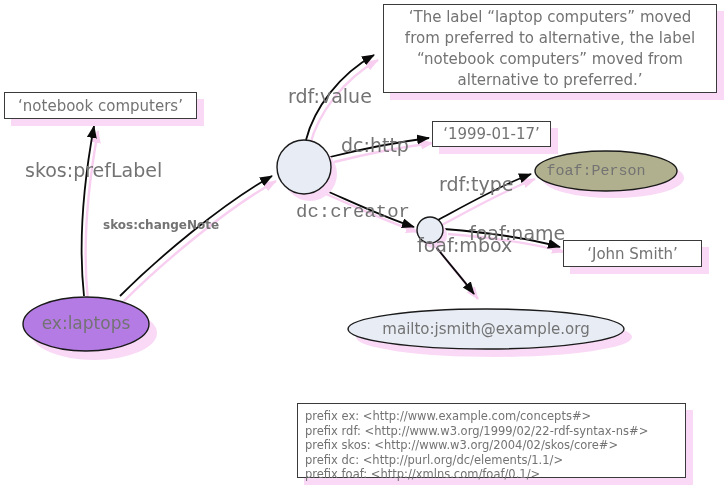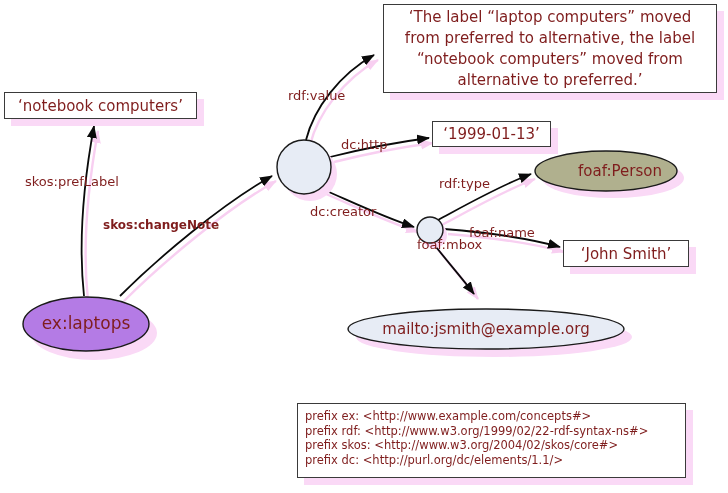--- a/index.html
+++ b/index.html
@@ -1,21 +1,21 @@
 <!DOCTYPE html>
 <html><head>
 <meta charset="utf-8">
 <style>
   html,body{margin:0;padding:0;background:#fff;}
   .stage{
     position:relative;
     width:728px;height:493px;
     background:#ffffff;
     font-family:"DejaVu Sans","Liberation Sans",sans-serif;
-    color:#7f1d1d;
+    color:#737373;
     overflow:hidden;
   }
   .stage svg{position:absolute;left:0;top:0;z-index:1;}
   .lit-box{
     position:absolute;z-index:3;
     background:#fff;
     border:1.5px solid #3a3a3a;
     box-shadow:7px 7px 0 #fad9f6;
     display:flex;align-items:center;justify-content:center;
     font-size:15px;line-height:20px;
@@ -29,21 +29,21 @@
   .prefix-box{
     z-index:3;
     justify-content:flex-start;align-items:flex-start;
     flex-direction:column;
     font-size:11.5px;line-height:14.6px;
     padding:5px 7px;text-align:center;
     white-space:nowrap;
   }
   .edge-label{
     position:absolute;z-index:4;
-    font-size:13px;line-height:18px;
+    font-size:19px;line-height:18px;
     white-space:nowrap;
   }
   .edge-label.bold{font-weight:bold;font-size:12px;}
   .node-label{
     position:absolute;z-index:3;
     text-align:center;white-space:nowrap;
     font-size:15px;line-height:19px;
   }
 </style>
 </head>
@@ -95,37 +95,38 @@
     <circle cx="304" cy="167" r="27" fill="#e7ecf5" stroke="#1a1a1a" stroke-width="1.4"></circle>
     <circle cx="430" cy="230" r="13" fill="#e7ecf5" stroke="#1a1a1a" stroke-width="1.4"></circle>
     <ellipse cx="606" cy="171" rx="71" ry="20" fill="#b0b08e" stroke="#1a1a1a" stroke-width="1.4"></ellipse>
     <ellipse cx="486" cy="329" rx="138" ry="20" fill="#e7ecf5" stroke="#1a1a1a" stroke-width="1.4"></ellipse>
   </svg>
 
   <div class="lit-box quote-box" style="left:383px;top:4px;width:334px;height:89px;">‘The label “laptop computers” moved from preferred to alternative, the label “notebook computers” moved from alternative to preferred.’</div>
 
   <div class="lit-box" style="left:4px;top:92px;width:193px;height:27px;">‘notebook computers’</div>
 
-  <div class="lit-box" style="left:432px;top:121px;width:119px;height:26px;">‘1999-01-13’</div>
+  <div class="lit-box" style="left:432px;top:121px;width:119px;height:26px;">‘1999-01-17’</div>
 
-  <div class="lit-box" style="left:563px;top:240px;width:126px;height:27px;">‘John Smith’</div>
+  <div class="lit-box" style="left:563px;top:240px;width:139px;height:27px;">‘John Smith’</div>
 
   <div class="lit-box prefix-box" style="left:297px;top:403px;width:389px;height:75px;">
     <div>prefix ex: &lt;http://www.example.com/concepts#&gt;</div>
     <div>prefix rdf: &lt;http://www.w3.org/1999/02/22-rdf-syntax-ns#&gt;</div>
     <div>prefix skos: &lt;http://www.w3.org/2004/02/skos/core#&gt;</div>
     <div>prefix dc: &lt;http://purl.org/dc/elements/1.1/&gt;</div>
+    <div>prefix foaf: &lt;http://xmlns.com/foaf/0.1/&gt;</div>
   </div>
 
   <div class="node-label" style="left:23px;top:314px;width:126px;font-size:17px;">ex:laptops</div>
-  <div class="node-label" style="left:559px;top:162px;width:122px;">foaf:Person</div>
+  <div class="node-label" style="left:535px;top:162px;width:122px;font-family:Liberation Mono, monospace;">foaf:Person</div>
   <div class="node-label" style="left:348px;top:320px;width:276px;">mailto:jsmith@example.org</div>
 
-  <div class="edge-label" style="left:25px;top:173px;">skos:prefLabel</div>
+  <div class="edge-label" style="left:25px;top:161px;">skos:prefLabel</div>
   <div class="edge-label bold" style="left:103px;top:216px;">skos:changeNote</div>
   <div class="edge-label" style="left:288px;top:87px;">rdf:value</div>
   <div class="edge-label" style="left:341px;top:136px;">dc:http</div>
-  <div class="edge-label" style="left:310px;top:203px;">dc:creator</div>
+  <div class="edge-label" style="left:296px;top:203px;font-family:Liberation Mono, monospace;">dc:creator</div>
   <div class="edge-label" style="left:439px;top:175px;">rdf:type</div>
   <div class="edge-label" style="left:469px;top:224px;">foaf:name</div>
   <div class="edge-label" style="left:417px;top:236px;">foaf:mbox</div>
 
 </div>
 
 </body></html>

